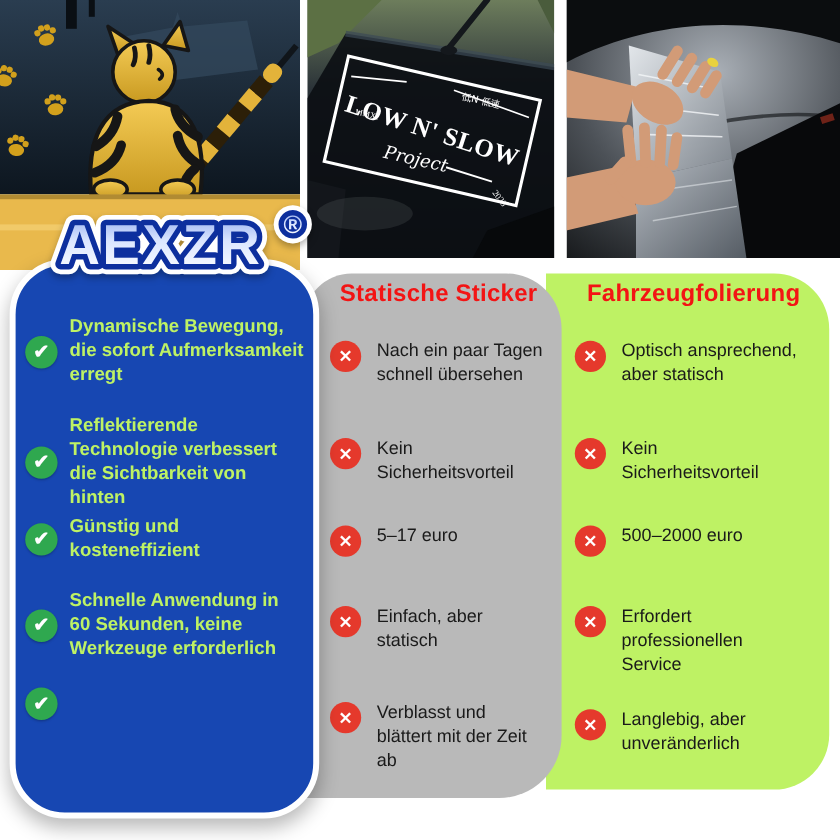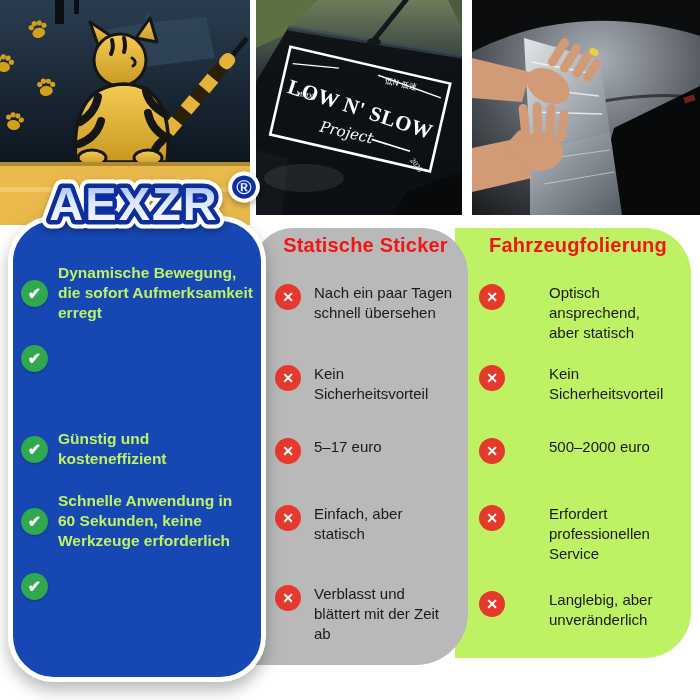--- a/index.html
+++ b/index.html
@@ -20,21 +20,21 @@
   .panel-light{left:455px;top:228px;width:236px;height:430px;background:#bef264;
                border-radius:0 46px 46px 0;z-index:2;}
   .panel-title{position:absolute;top:1px;left:0;width:100%;margin:5px;text-align:center;
                font-size:20px;font-weight:800;color:#f31414;letter-spacing:.2px;}
 
   .row{position:absolute;display:flex;align-items:flex-start;gap:13px;}
   .row .txt{margin:0;font-size:15px;line-height:1.32;color:#1a1a1a;}
   .panel-gray .row{left:22px;width:180px;}
   .panel-gray .row .txt{width:140px;}
   .panel-light .row{left:24px;width:190px;}
-  .panel-light .row .txt{width:148px;margin-left:31px;}
+  .panel-light .row .txt{width:148px;}
 
   .ico-x{flex:none;width:26px;height:26px;border-radius:50%;background:#e5392c;color:#ffffff;
          display:flex;align-items:center;justify-content:center;font-size:14px;font-weight:800;
          margin-top:1px;}
 
   
   .card-blue{position:absolute;left:8px;top:216px;width:248px;height:456px;background:#1747b2;
              border:5px solid #ffffff;border-radius:46px;z-index:4;
              box-shadow:0 8px 16px rgba(0,0,0,.28);}
   .card-blue .row{left:8px;width:232px;align-items:center;gap:10px;}
@@ -272,20 +272,21 @@
     </div>
   </section>
 
   <aside class="card-blue">
     <div class="row" style="top:42px">
       <span class="ico-check">✔</span>
       <p class="txt">Dynamische Bewegung, die sofort Aufmerksamkeit erregt</p>
     </div>
     <div class="row" style="top:124px">
       <span class="ico-check">✔</span>
+      <p class="txt">Reflektierende Technologie verbessert die Sichtbarkeit von hinten</p>
     </div>
     <div class="row" style="top:208px">
       <span class="ico-check">✔</span>
       <p class="txt">Günstig und kosteneffizient</p>
     </div>
     <div class="row" style="top:270px">
       <span class="ico-check">✔</span>
       <p class="txt">Schnelle Anwendung in 60 Sekunden, keine Werkzeuge erforderlich</p>
     </div>
     <div class="row" style="top:352px">

